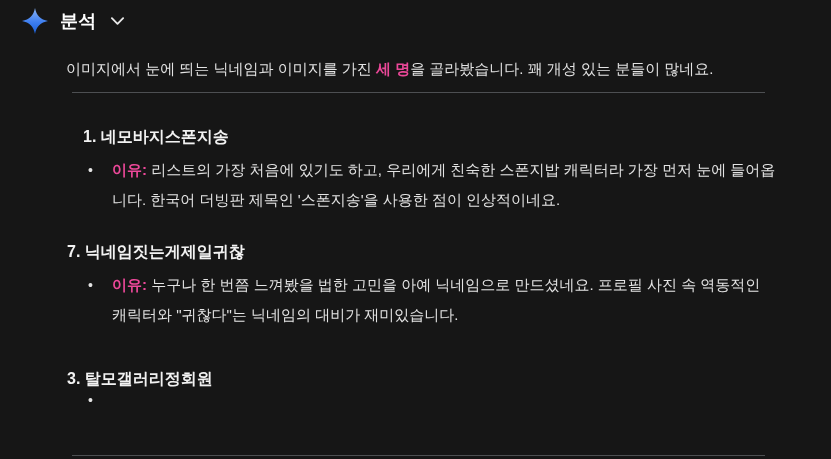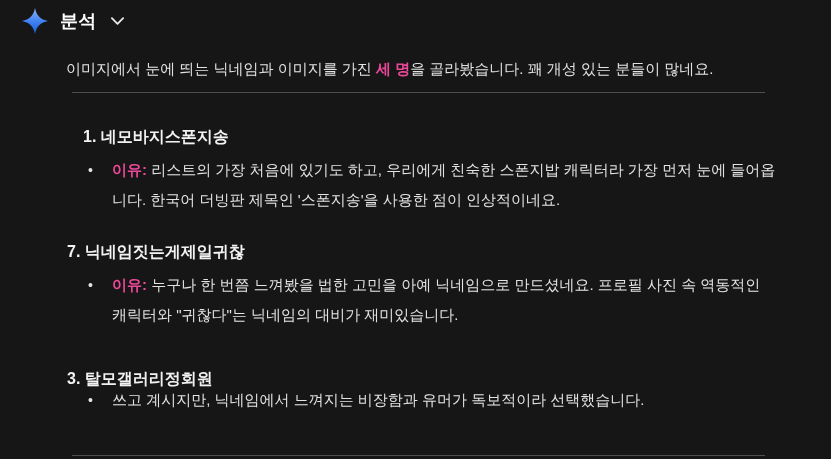--- a/index.html
+++ b/index.html
@@ -87,17 +87,16 @@
   <div class="bullet-text">
     <span class="line"><strong>이유:</strong><span> 누구나 한 번쯤 느껴봤을 법한 고민을 아예 닉네임으로 만드셨네요. 프로필 사진 속 역동적인</span></span>
     <span class="line">캐릭터와 "귀찮다"는 닉네임의 대비가 재미있습니다.</span>
   </div>
 </div>
 
 <h3 class="sec-heading" style="top:357px;margin-top:12px;">3. 탈모갤러리정회원</h3>
 <div class="bullet-item" style="top:385px;">
   <span class="bullet-dot">•</span>
   <div class="bullet-text">
-    <span class="line">쓰고 계시지만, 닉네임에서 느껴지는 비장함과 유머가 독보적이라 선택했습니다.</span>
   </div>
 </div>
 
 <div class="divider" style="top:455px;"></div>
 
 </body></html>

